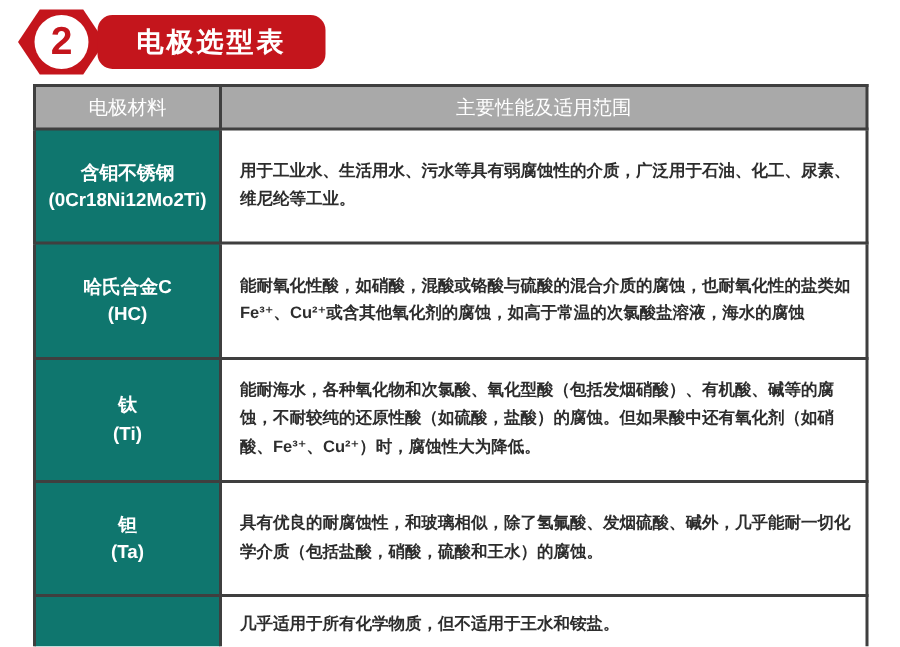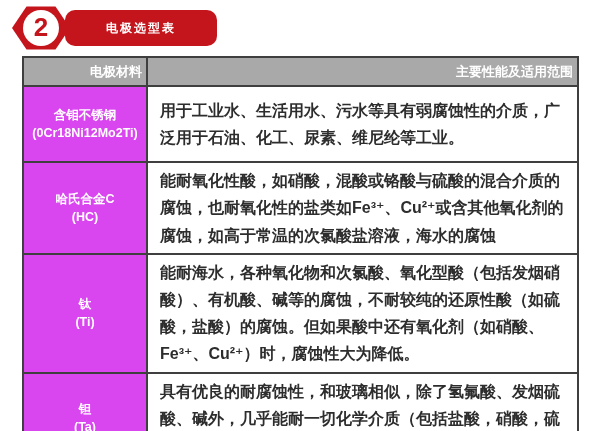--- a/index.html
+++ b/index.html
@@ -29,44 +29,44 @@
     transform:translateY(-1px);
   }
   .banner{
     position:absolute;left:65px;top:10px;
     width:152px;height:36px;
     background:#c4151c;border-radius:10px;
     display:flex;align-items:center;justify-content:center;
     z-index:2;
   }
   .banner-title{
-    color:#ffffff;font-size:12px;font-weight:bold;letter-spacing:2px;
+    color:#ffffff;font-size:18px;font-weight:bold;letter-spacing:2px;
   }
   
   .table-wrap{position:absolute;left:22px;top:56px;width:557px;}
   table{
     width:100%;border-collapse:collapse;table-layout:fixed;
     border:2px solid #3f3f3f;
   }
   col.c1{width:124px;}
   th,td{border:2px solid #3f3f3f;box-sizing:border-box;}
   th{
     background:#a9a9a9;color:#ffffff;
-    font-size:13px;font-weight:bold;
-    height:29px;text-align:right;padding:2px 4px;
+    font-size:13px;font-weight:normal;
+    height:29px;text-align:center;padding:2px 4px;
   }
   td.mat{
-    background:#d946ef;color:#ffffff;
+    background:#0f766e;color:#ffffff;
     text-align:center;vertical-align:middle;
     font-size:12.5px;font-weight:bold;line-height:1.45;
     padding:19px 3px;
   }
   td.desc{
     background:#ffffff;color:#2d2d2d;
-    font-size:16px;font-weight:600;line-height:1.7;
+    font-size:11px;font-weight:600;line-height:1.7;
     vertical-align:middle;text-align:left;
     padding:4px 8px 4px 12px;
   }
   tr.h1{height:51px;} tr.h2{height:48px;} tr.h3{height:65px;}
   tr.h4{height:82px;} tr.h5{height:43px;} tr.h6{height:25px;}
   tr.h7{height:25px;}
   .mat-code{display:block;}
   .mat-code:empty{display:none;}
 </style>
 </head>

